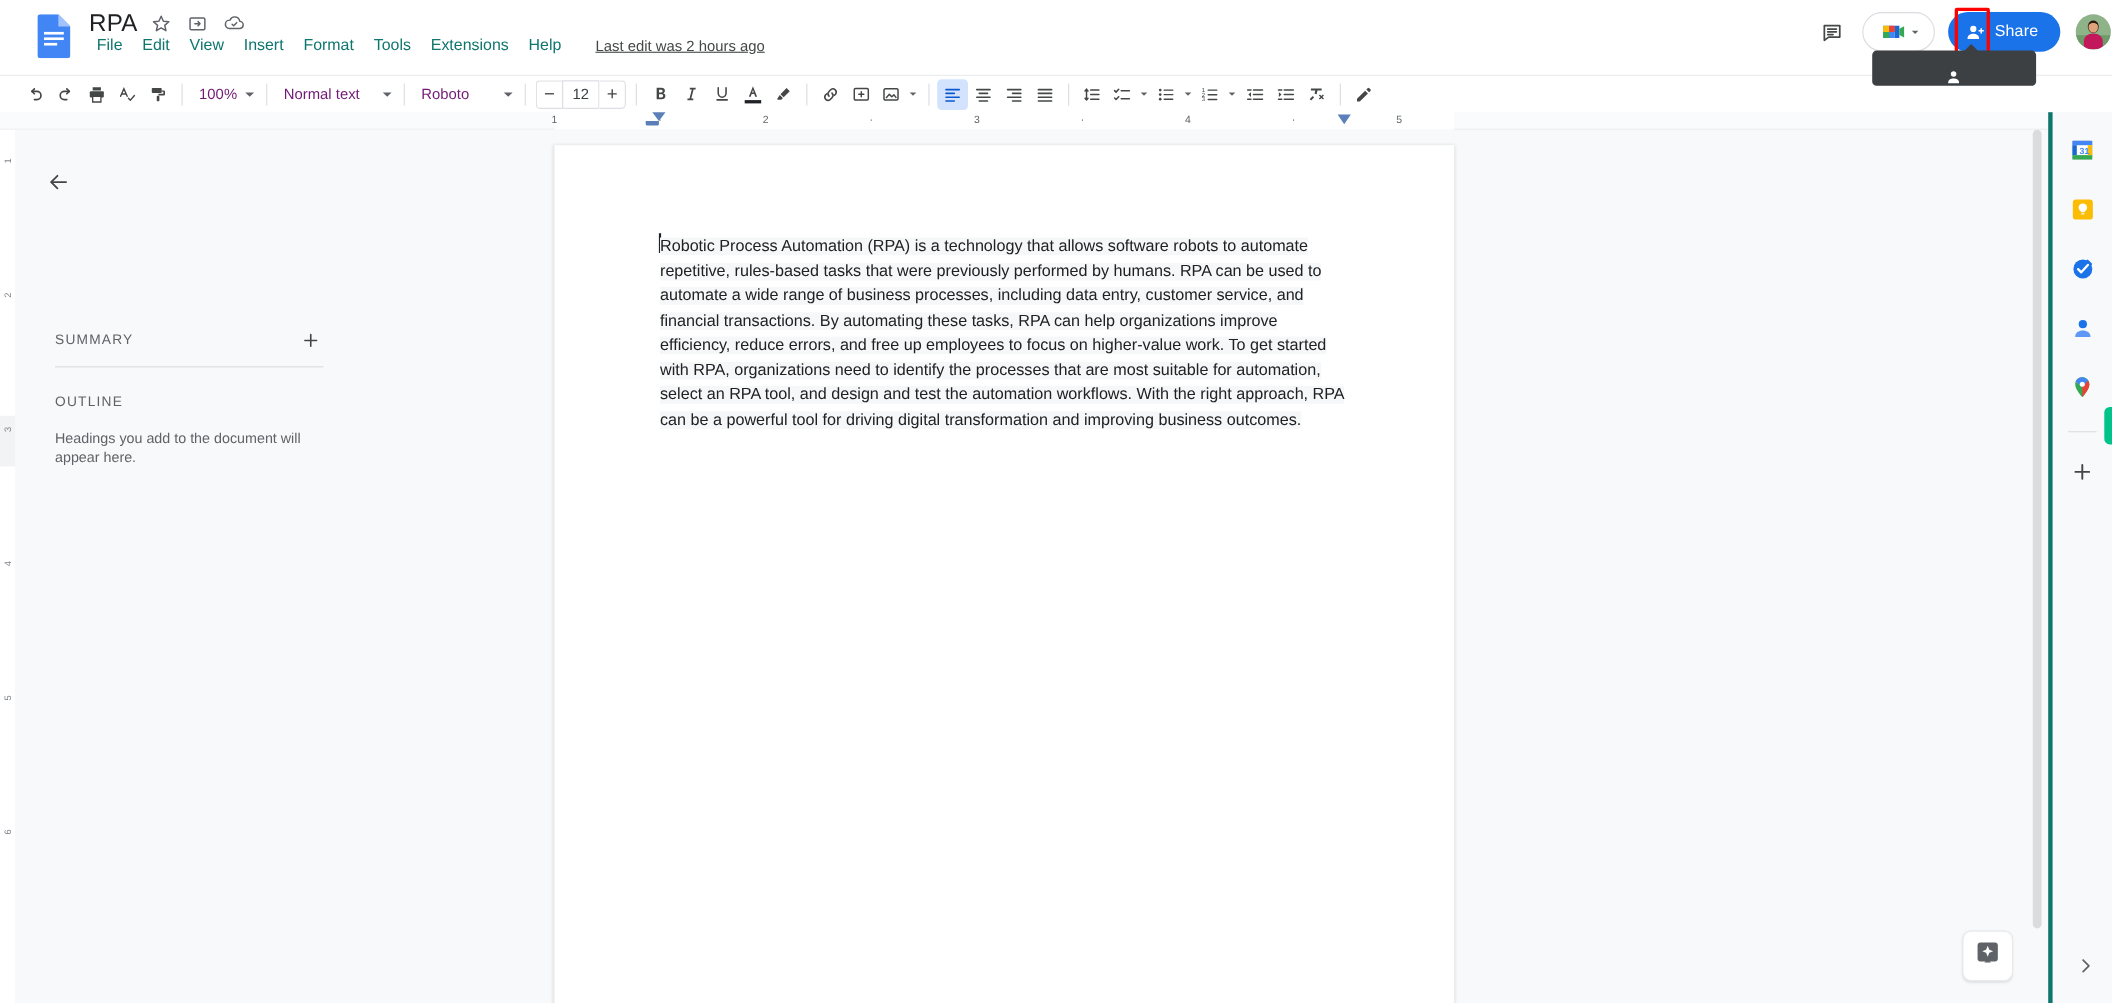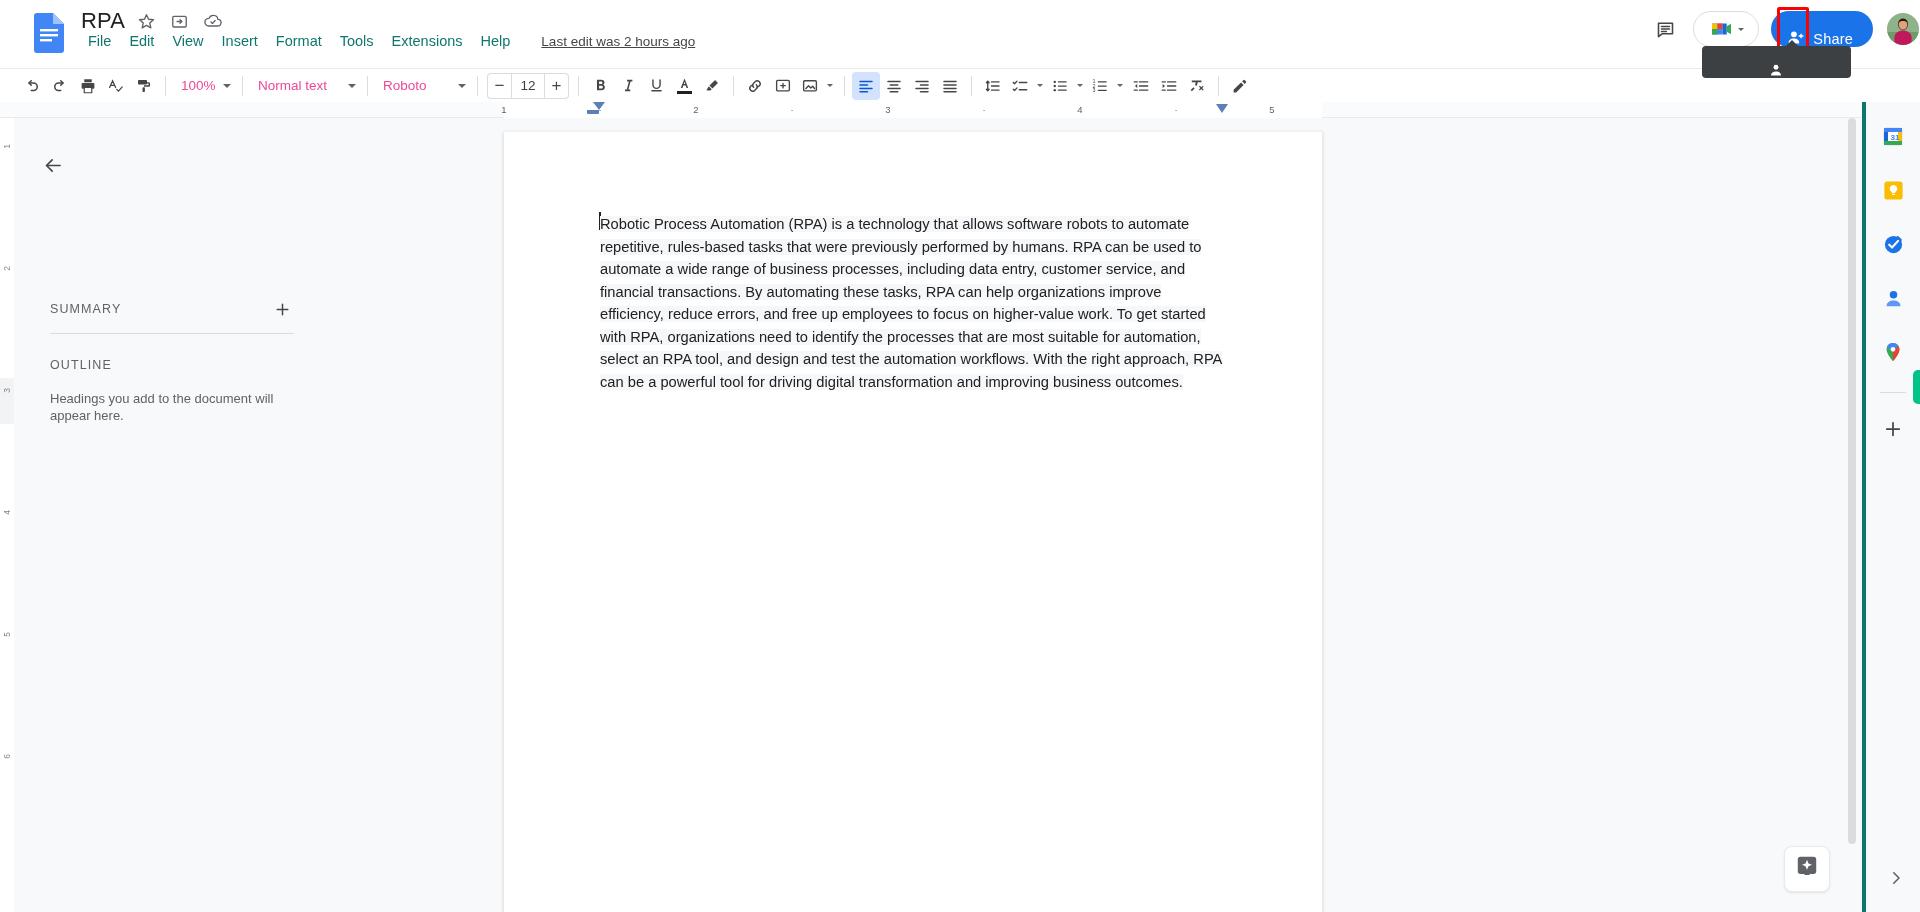--- a/index.html
+++ b/index.html
@@ -61,21 +61,21 @@
   }
 
   .meet-btn {
     height: 36px; min-width: 66px; border: 1px solid #dadce0; border-radius: 18px;
     display: flex; align-items: center; justify-content: center; gap: 3px;
     cursor: pointer; background: #fff; padding: 0 9px; margin-right: 12px;
   }
 
   .share-btn {
     height: 36px; background: #1a73e8; border-radius: 18px;
-    display: flex; align-items: flex-end; gap: 8px;
+    display: flex; align-items: center; gap: 8px;
     padding: 0 20px 0 14px; cursor: pointer; position: relative;
     margin-right: 14px;
   }
   .share-label { color: #fff; font-size: 14.5px; font-weight: 500; letter-spacing: .2px; }
   .share-person-icon {
     width: 20px; height: 20px; display: flex; align-items: center; justify-content: center;
   }
   
   .red-highlight {
     position: absolute; left: 6px; top: -4px; width: 32px; height: 44px;
@@ -114,21 +114,21 @@
     align-items: center; justify-content: center; cursor: pointer; color: #444746;
     flex: none;
   }
   .tb-btn.active { background: #d3e3fd; color: #0b57d0; }
   .tb-sep { width: 1px; height: 20px; background: #dadce0; margin: 0 7px; flex: none; }
 
   .tb-select {
     height: 26px; display: flex; align-items: center; justify-content: space-between;
     border-radius: 4px; cursor: pointer; padding: 0 4px 0 8px; gap: 6px; flex: none;
   }
-  .tb-select-label { font-size: 13.5px; color: #ec4899; white-space: nowrap; }
+  .tb-select-label { font-size: 13.5px; color: #701a75; white-space: nowrap; }
   .caret {
     width: 0; height: 0; border-left: 4px solid transparent;
     border-right: 4px solid transparent; border-top: 4px solid #5f6368;
   }
   .caret-sm {
     width: 0; height: 0; border-left: 3.5px solid transparent;
     border-right: 3.5px solid transparent; border-top: 3.5px solid #5f6368;
   }
 
   .fontsize-group {

